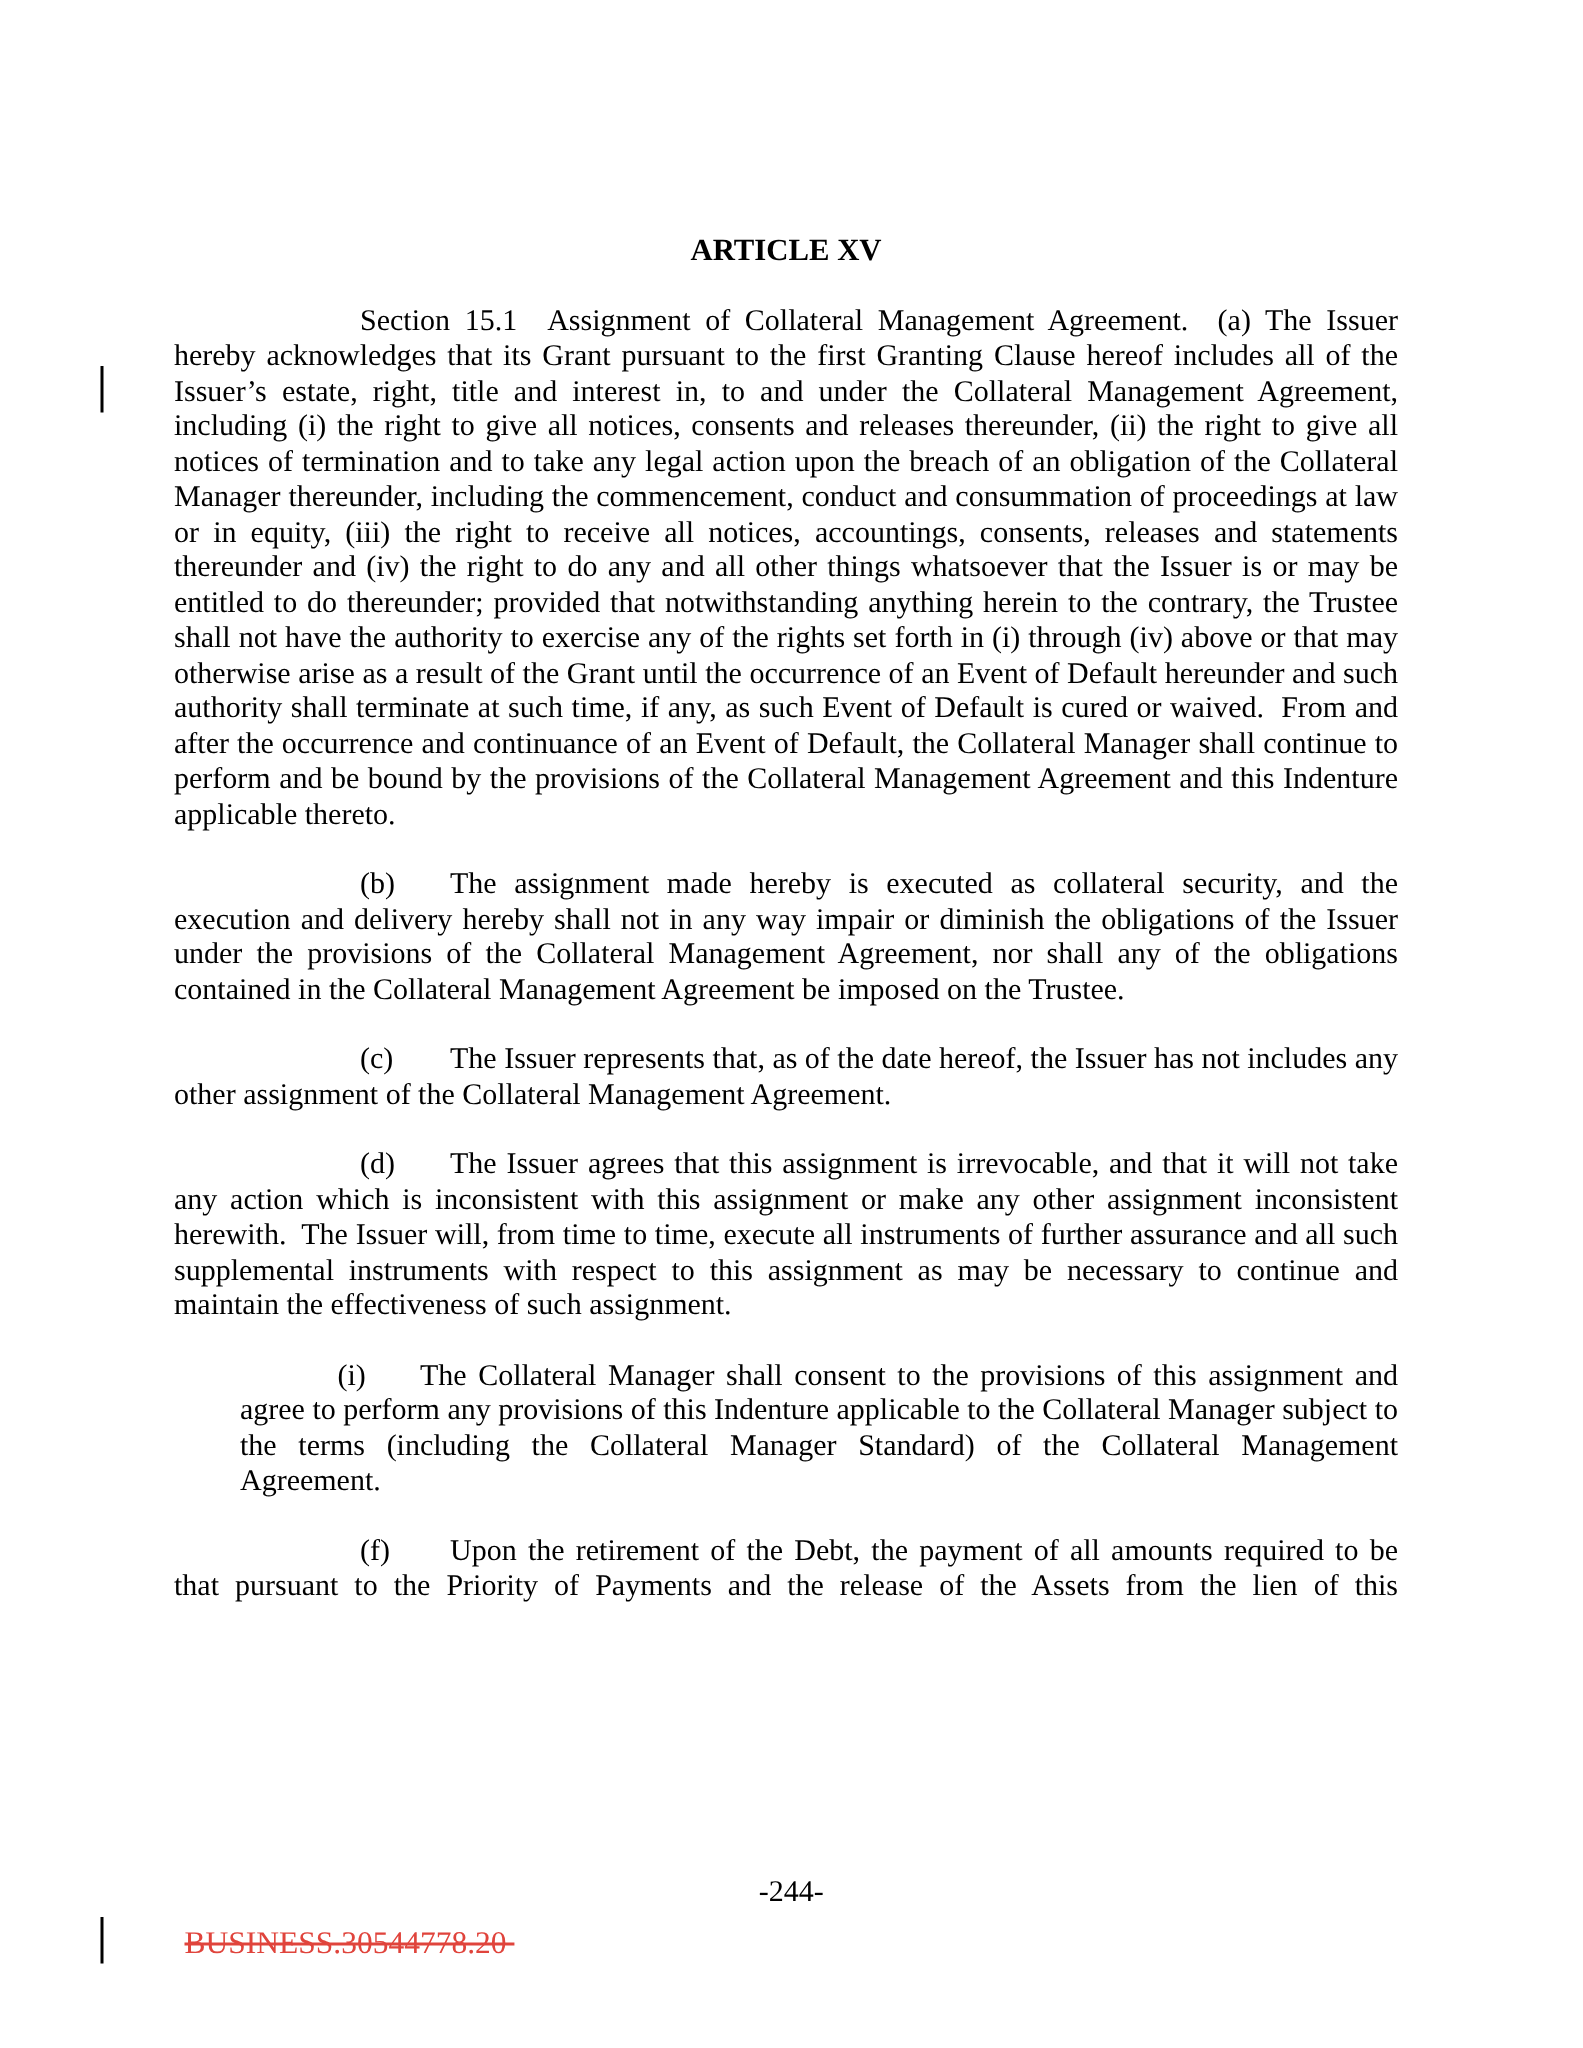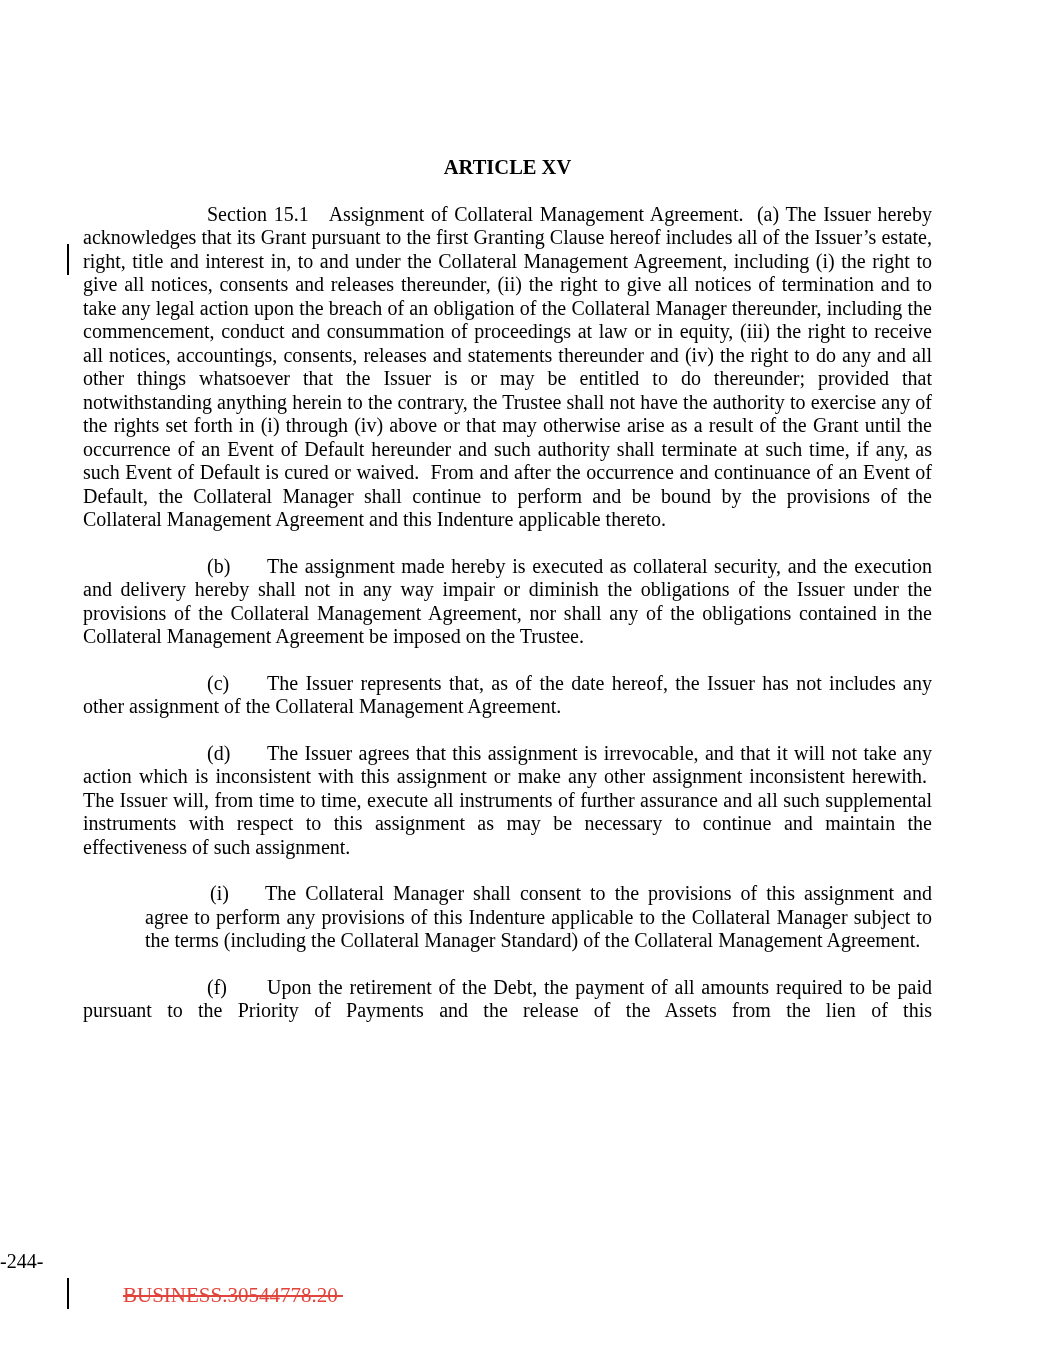--- a/index.html
+++ b/index.html
@@ -11,57 +11,57 @@
     height: 1365px;
     margin: 0 auto;
     background: var(--paper);
     color: var(--ink);
     font-family: "Liberation Serif", "DejaVu Serif", serif;
     font-size: 20px;
     line-height: 23.5px;
     overflow: hidden;
   }
   .content {
-    padding: 156px 123px 0 83px;
+    padding: 156px 123px 0 116px;
   }
   .article-title, .article-subtitle {
     text-align: center;
     font-weight: bold;
     font-size: 20.5px;
   }
   .article-subtitle { margin-top: 27px; }
   .paragraphs { margin-top: 1px; }
   p.para {
     margin-top: 23px;
     text-align: justify;
   }
   p.para.main { text-indent: 124px; }
   p.para.sub {
-    margin-left: 62px;
+    margin-left: 44px;
     text-indent: 65px;
   }
   p.para.cont { text-align-last: justify; }
   .plabel { display: inline-block; width: 60px; text-indent: 0; }
   .para.sub .plabel { width: 55px; }
   .tab { display: inline-block; width: 20px; }
   .u { text-underline-offset: 3px; }
   .change-bar {
     position: absolute;
     left: 67px;
     width: 2px;
     background: var(--ink);
   }
   .change-bar.bar-1 { top: 244px; height: 31px; }
   .change-bar.bar-2 { top: 1278px; height: 31px; }
   .page-number {
     position: absolute;
     top: 1250px;
     left: 0;
     width: 100%;
-    text-align: left;
+    text-align: center;
   }
   .footer-doc-id {
     position: absolute;
     top: 1284px;
     left: 123px;
     color: var(--revision-red);
     text-decoration: line-through;
     text-decoration-color: var(--revision-red);
     font-size: 21px;
   }
@@ -76,21 +76,21 @@
 
   <div class="content">
     <div class="article-title">ARTICLE XV</div>
 
     <div class="paragraphs">
         <p class="para main"><span>Section 15.1</span><span class="tab">&nbsp;</span><span class="u">Assignment of Collateral Management Agreement</span><span>.&nbsp; (a) The Issuer hereby acknowledges that its Grant pursuant to the first Granting Clause hereof includes all of the Issuer’s estate, right, title and interest in, to and under the Collateral Management Agreement, including (i)&nbsp;the right to give all notices, consents and releases thereunder, (ii)&nbsp;the right to give all notices of termination and to take any legal action upon the breach of an obligation of the Collateral Manager thereunder, including the commencement, conduct and consummation of proceedings at law or in equity, (iii)&nbsp;the right to receive all notices, accountings, consents, releases and statements thereunder and (iv)&nbsp;the right to do any and all other things whatsoever that the Issuer is or may be entitled to do thereunder; </span><span class="u">provided</span><span> that notwithstanding anything herein to the contrary, the Trustee shall not have the authority to exercise any of the rights set forth in (i) through (iv) above or that may otherwise arise as a result of the Grant until the occurrence of an Event of Default hereunder and such authority shall terminate at such time, if any, as such Event of Default is cured or waived.&nbsp; From and after the occurrence and continuance of an Event of Default, the Collateral Manager shall continue to perform and be bound by the provisions of the Collateral Management Agreement and this Indenture applicable thereto.</span></p>
         <p class="para main"><span class="plabel">(b)</span><span>The assignment made hereby is executed as collateral security, and the execution and delivery hereby shall not in any way impair or diminish the obligations of the Issuer under the provisions of the Collateral Management Agreement, nor shall any of the obligations contained in the Collateral Management Agreement be imposed on the Trustee.</span></p>
         <p class="para main"><span class="plabel">(c)</span><span>The Issuer represents that, as of the date hereof, the Issuer has not includes any other assignment of the Collateral Management Agreement.</span></p>
         <p class="para main"><span class="plabel">(d)</span><span>The Issuer agrees that this assignment is irrevocable, and that it will not take any action which is inconsistent with this assignment or make any other assignment inconsistent herewith.&nbsp; The Issuer will, from time to time, execute all instruments of further assurance and all such supplemental instruments with respect to this assignment as may be necessary to continue and maintain the effectiveness of such assignment.</span></p>
         <p class="para sub"><span class="plabel">(i)</span><span>The Collateral Manager shall consent to the provisions of this assignment and agree to perform any provisions of this Indenture applicable to the Collateral Manager subject to the terms (including the Collateral Manager Standard) of the Collateral Management Agreement.</span></p>
-        <p class="para main cont"><span class="plabel">(f)</span><span>Upon the retirement of the Debt, the payment of all amounts required to be paid pursuant to the Priority of Payments and the release of the Assets from the lien of this</span></p>
+        <p class="para main cont"><span class="plabel">(f)</span><span>Upon the retirement of the Debt, the payment of all amounts required to be that pursuant to the Priority of Payments and the release of the Assets from the lien of this</span></p>
       </div>
   </div>
 
   <div class="page-number">-244-</div>
 
   <div class="footer-doc-id">BUSINESS.30544778.20&nbsp;</div>
 
 </div>
 
 </body></html>

